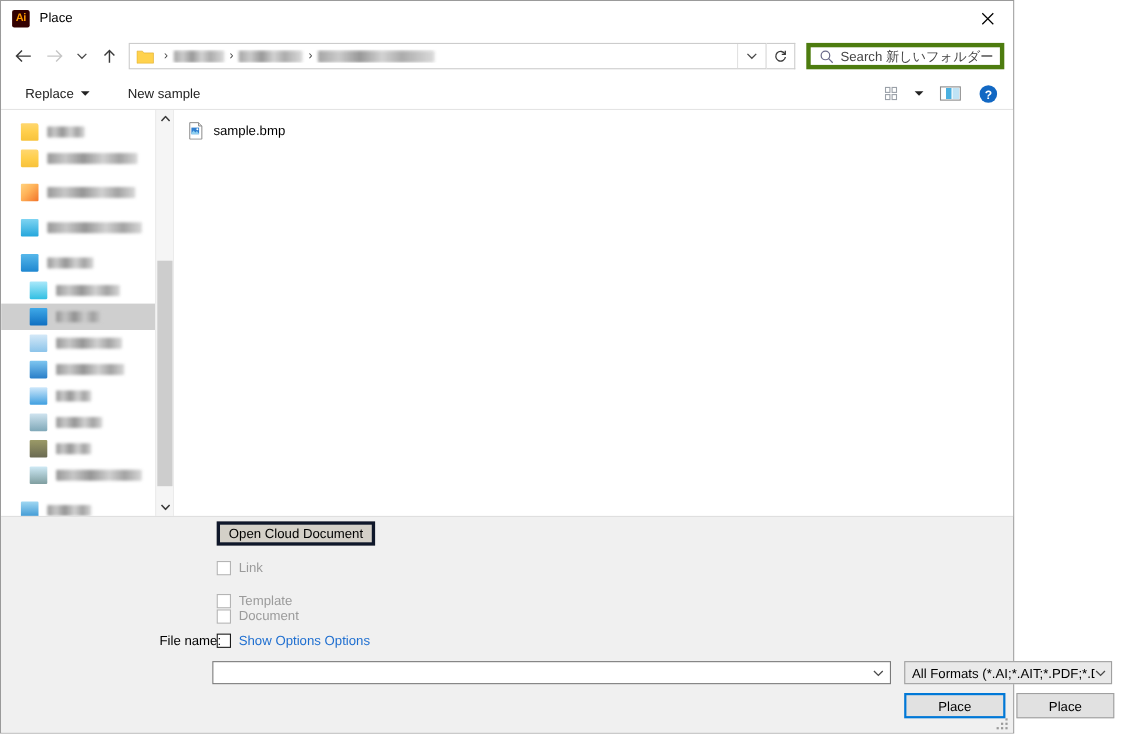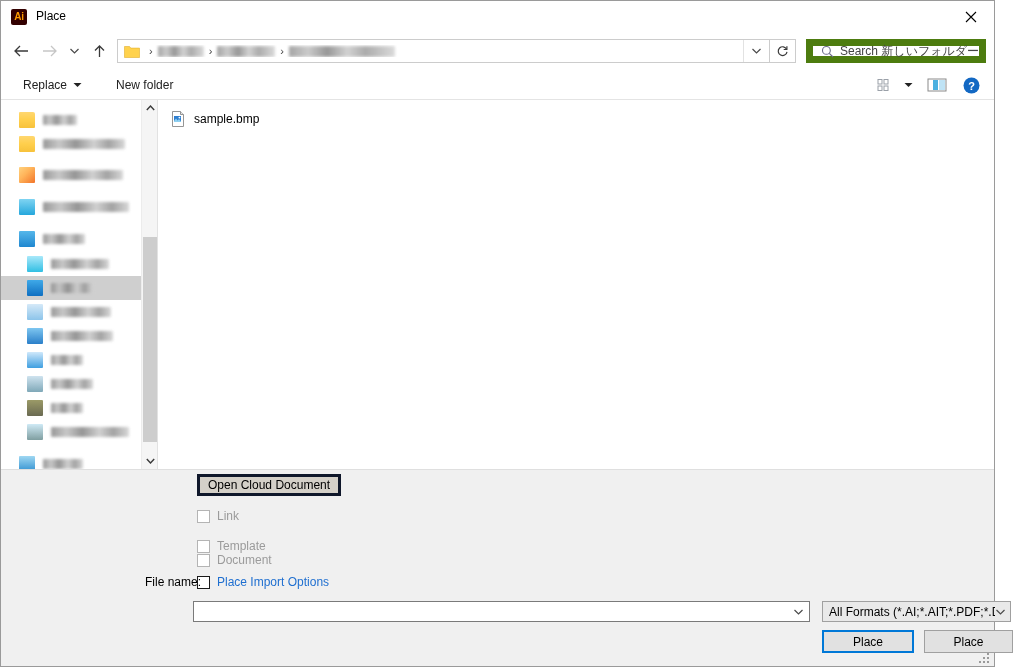--- a/index.html
+++ b/index.html
@@ -6,21 +6,21 @@
   html, body {
     margin: 0; padding: 0;
     width: 1030px; height: 667px;
     overflow: hidden;
     background: #ffffff;
     font-family: "Liberation Sans", sans-serif;
     -webkit-font-smoothing: antialiased;
   }
   .dialog {
     position: relative;
-    width: 995px; height: 667px;
+    width: 922px; height: 667px;
     background: #ffffff;
     border: 1px solid #9a9a9a;
     display: flex; flex-direction: column;
   }
 
   
   .titlebar {
     height: 31px; flex: 0 0 31px;
     background: #ffffff;
     display: flex; align-items: center;
@@ -91,21 +91,21 @@
   }
   .refresh-btn {
     width: 26px; height: 24px; flex: 0 0 26px;
     border: 1px solid #cccccc; border-left: none;
     background: #ffffff;
     display: flex; align-items: center; justify-content: center;
   }
   .searchbox {
     width: 180px; height: 24px; flex: 0 0 180px;
     margin-left: 10px;
-    border: 7px solid #4d7c0f;
+    border: 4px solid #4d7c0f;
     background: #ffffff;
     display: flex; align-items: center;
   }
   .search-icon { margin: 0 6px 0 8px; flex: 0 0 auto; }
   .search-text {
     font-size: 12px; color: #444444;
     white-space: nowrap; overflow: hidden;
   }
 
   
@@ -397,21 +397,21 @@
 
   <div class="cmdbar">
     <div class="cmd-item">
       <span>Replace</span>
       <svg class="caret" width="9" height="6" viewBox="0 0 9 6">
         <path d="M0.5 1 L4.5 5 L8.5 1 Z" fill="#222"></path>
       </svg>
     </div>
     <div class="cmd-gap"></div>
     <div class="cmd-item">
-      <span>New folder</span>
+      <span>New sample</span>
     </div>
 
     <div class="cmd-right">
       <div class="viewmode">
         <svg width="18" height="14" viewBox="0 0 18 14">
           <rect x="1" y="1.5" width="4" height="4.5" fill="none" stroke="#9aa0a8" stroke-width="1"></rect>
           <rect x="1" y="8" width="4" height="4.5" fill="none" stroke="#9aa0a8" stroke-width="1"></rect>
           <rect x="7" y="1.5" width="4" height="4.5" fill="none" stroke="#9aa0a8" stroke-width="1"></rect>
           <rect x="7" y="8" width="4" height="4.5" fill="none" stroke="#9aa0a8" stroke-width="1"></rect>
         </svg>
@@ -540,21 +540,21 @@
     <div class="chk-row" style="top:67px">
       <span class="chk-box"></span>
       <span class="chk-label">Template</span>
     </div>
     <div class="chk-row" style="top:81px">
       <span class="chk-box"></span>
       <span class="chk-label">Document</span>
     </div>
     <div class="chk-row" style="top:103px">
       <span class="chk-box enabled"></span>
-      <span class="chk-label enabled">Place Import Options</span>
+      <span class="chk-label enabled">Show Options Options</span>
     </div>
   </div>
 
   <div class="filename-label">File name:</div>
 
   <div class="filename-input">
     <span style="font-size:12px;color:#000;margin-left:5px"></span>
     <span class="fi-caret">
       <svg width="11" height="8" viewBox="0 0 11 8">
         <path d="M1.5 2 L5.5 6 L9.5 2" stroke="#4a4a4a" stroke-width="1.2" fill="none"></path>

